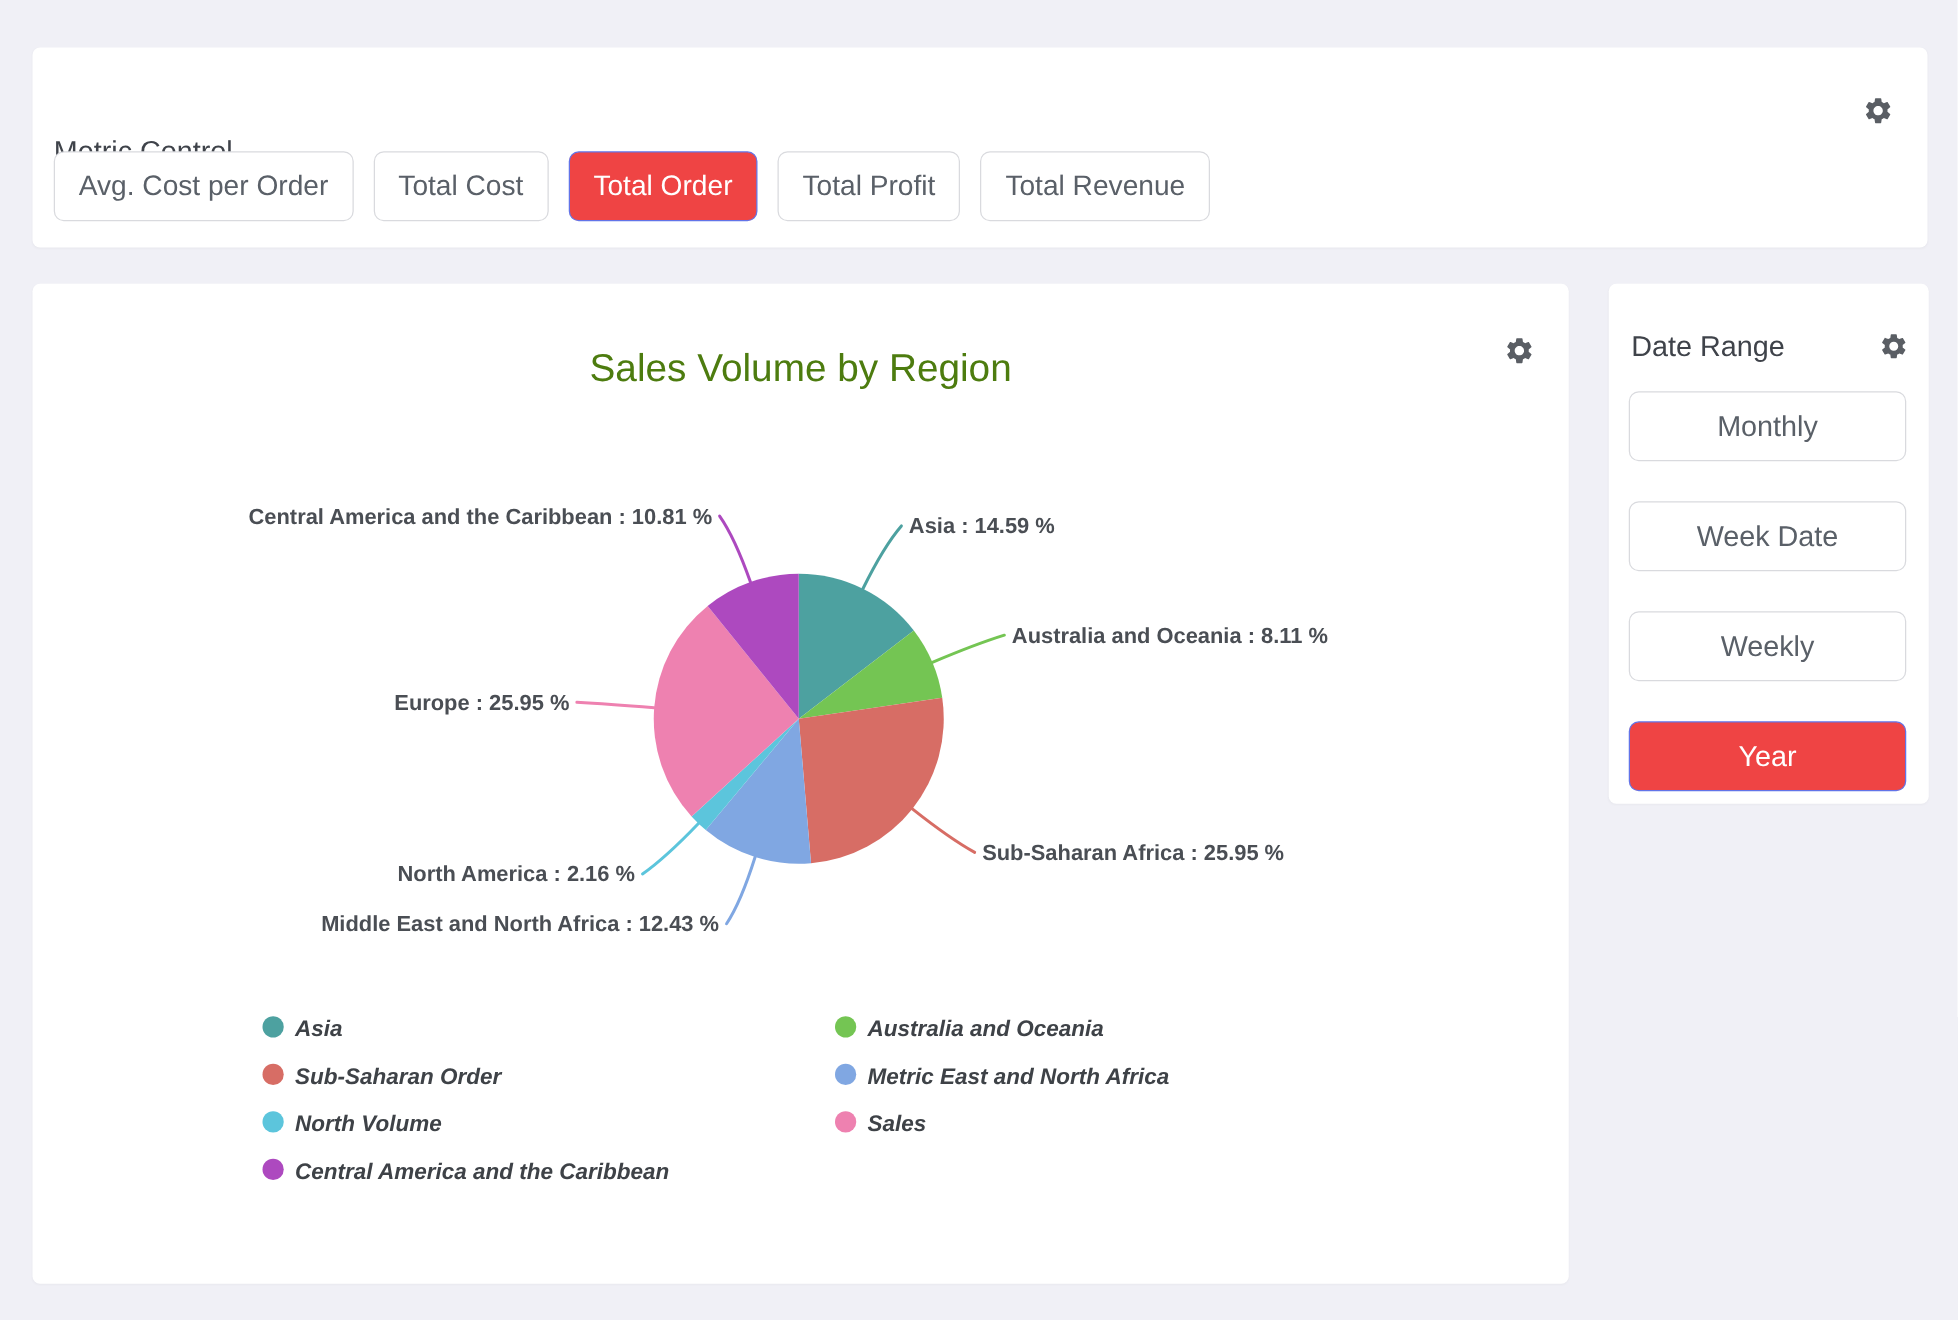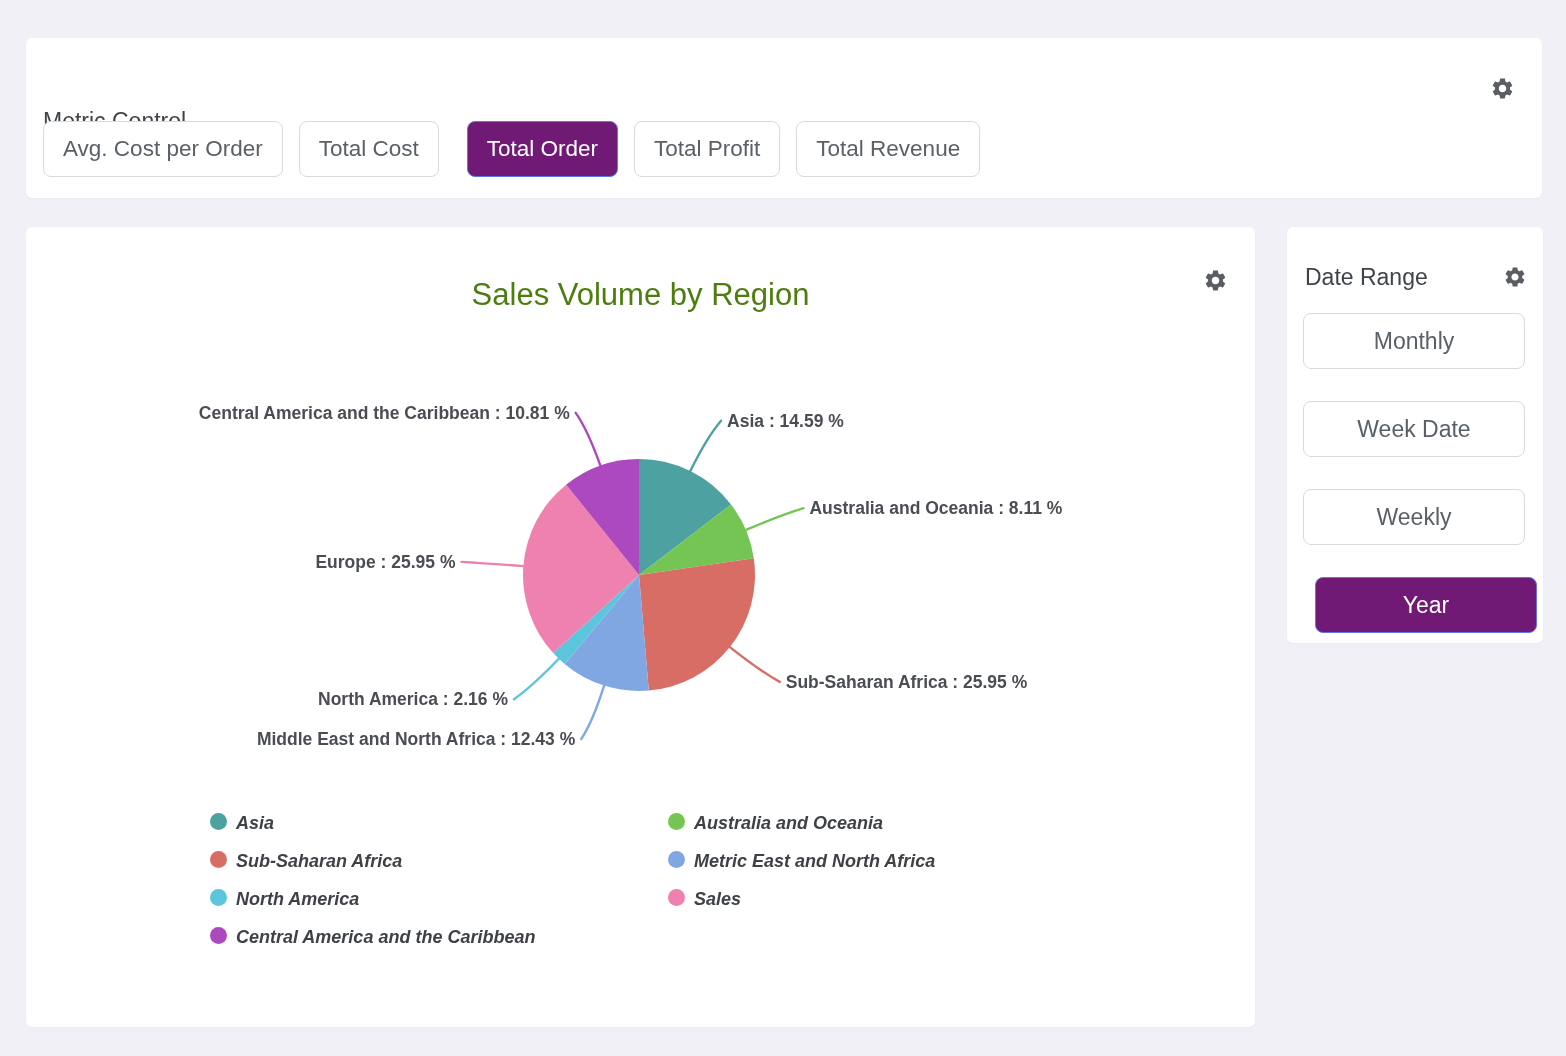--- a/index.html
+++ b/index.html
@@ -34,21 +34,21 @@
     height: 56px; padding: 0 19px;
     background: #FFFFFF;
     border: 1px solid #D9DADE;
     border-radius: 8px;
     font-family: inherit;
     font-size: 22.5px; color: #5A6068;
     display: flex; align-items: center; justify-content: center;
     cursor: pointer; white-space: nowrap;
   }
   .pill-btn.selected {
-    background: #701a75; border-color: #6274E8; color: #FFFFFF; margin-left: 12px;
+    background: #ef4444; border-color: #6274E8; color: #FFFFFF;
   }
 
   
   #chart-panel { left: 26px; top: 227px; width: 1229px; height: 800px; }
   .chart-title {
     position: absolute; left: 0; top: 50px; width: 100%;
     text-align: center;
     font-size: 31px; color: #4d7c0f; line-height: 36px;
   }
   #chart-gear { right: 27px; top: 41px; }
@@ -131,29 +131,29 @@
       <div class="legend-item">
         <span class="legend-dot" style="background: rgb(77, 161, 160);"></span>
         <span class="legend-label">Asia</span>
       </div>
       <div class="legend-item">
         <span class="legend-dot" style="background: rgb(116, 197, 83);"></span>
         <span class="legend-label">Australia and Oceania</span>
       </div>
       <div class="legend-item">
         <span class="legend-dot" style="background: rgb(215, 109, 101);"></span>
-        <span class="legend-label">Sub-Saharan Africa</span>
+        <span class="legend-label">Sub-Saharan Order</span>
       </div>
       <div class="legend-item">
         <span class="legend-dot" style="background: rgb(128, 167, 226);"></span>
         <span class="legend-label">Metric East and North Africa</span>
       </div>
       <div class="legend-item">
         <span class="legend-dot" style="background: rgb(92, 197, 220);"></span>
-        <span class="legend-label">North America</span>
+        <span class="legend-label">North Volume</span>
       </div>
       <div class="legend-item">
         <span class="legend-dot" style="background: rgb(238, 129, 176);"></span>
         <span class="legend-label">Sales</span>
       </div>
       <div class="legend-item">
         <span class="legend-dot" style="background: rgb(173, 73, 191);"></span>
         <span class="legend-label">Central America and the Caribbean</span>
       </div>
     </div>

